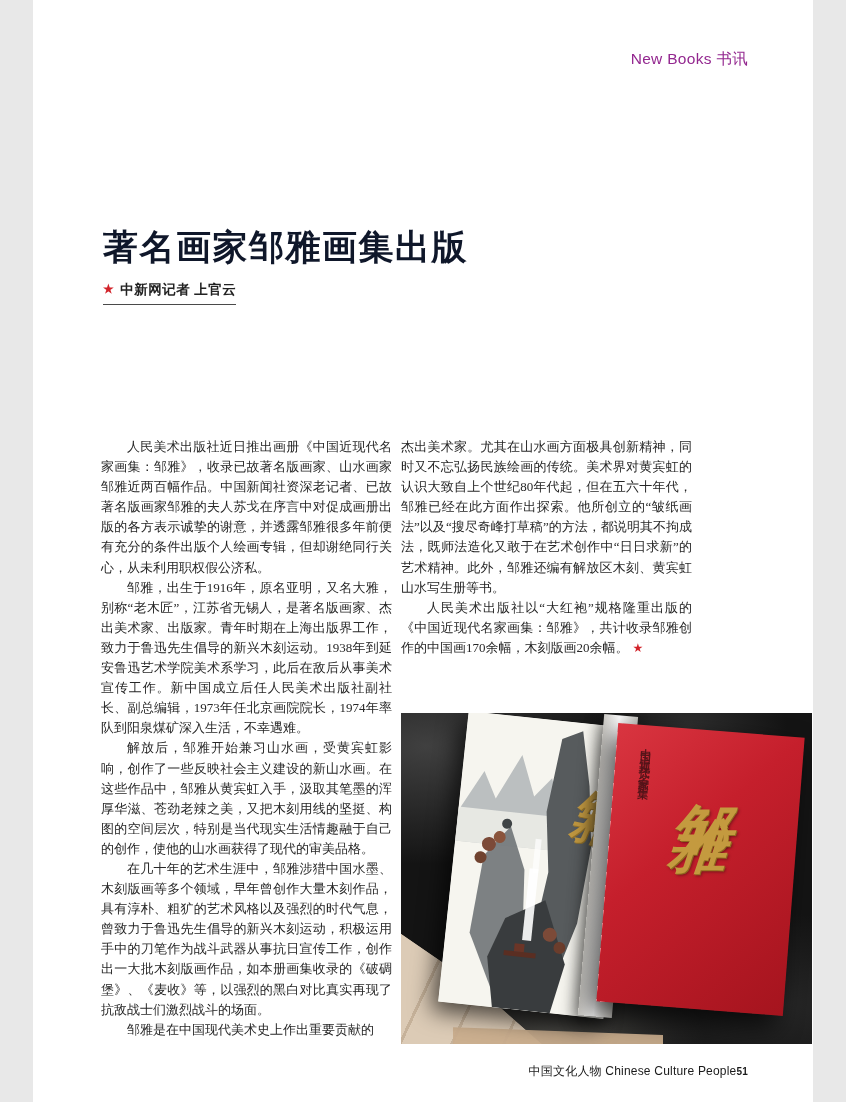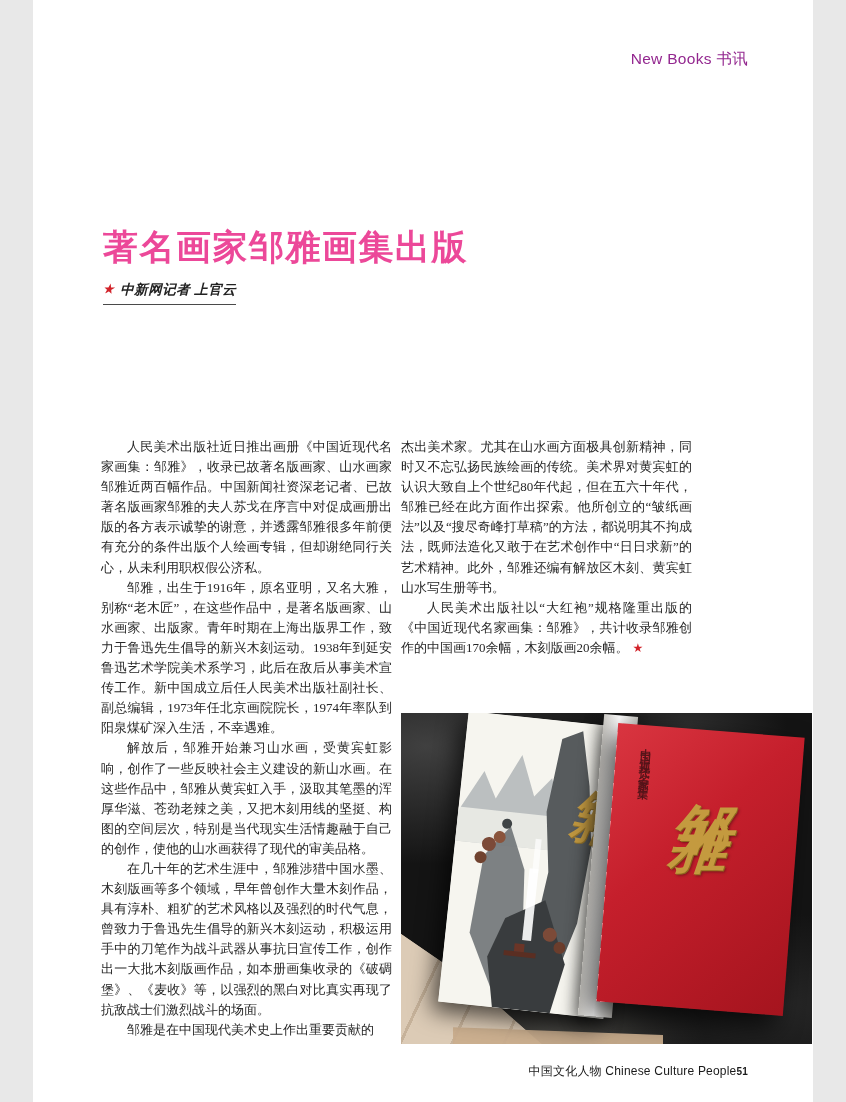--- a/index.html
+++ b/index.html
@@ -4,24 +4,24 @@
 <style>
   html,body{margin:0;padding:0;background:#e8e8e8;}
   .page{position:relative;width:780px;height:1102px;background:#ffffff;margin:0 auto;
         font-family:"Liberation Serif","DejaVu Serif",serif;overflow:hidden;}
 
   
   .section-label{position:absolute;top:49px;right:65px;font-family:"Liberation Sans","DejaVu Sans",sans-serif;
         font-size:15.5px;color:#93278f;letter-spacing:.3px;}
 
   
-  .article-title{position:absolute;left:70px;top:224px;font-size:35px;font-weight:bold;color:#ec4899;
+  .article-title{position:absolute;left:70px;top:224px;font-size:35px;font-weight:bold;color:#0f172a;
         letter-spacing:1.5px;white-space:nowrap;}
   .byline{position:absolute;left:70px;top:281px;font-size:13.5px;font-weight:bold;color:#222;
-        border-bottom:1.2px solid #4a4a4a;padding-bottom:5px;letter-spacing:.5px;font-style:italic;}
+        border-bottom:1.2px solid #4a4a4a;padding-bottom:5px;letter-spacing:.5px;}
   .byline .star{color:#d2232a;font-size:12px;margin-right:6px;vertical-align:1px;}
 
   
   .col{position:absolute;top:437px;width:291px;font-size:13px;line-height:20.1px;color:#272727;
         text-align:justify;text-justify:inter-ideograph;}
   .col-left{left:68px;font-family:Liberation Serif, serif;}
   .col-right{left:368px;}
   .col p{margin:0;text-indent:2em;}
   .col p.no-indent{text-indent:0;}
   .end-star{color:#d2232a;font-size:12px;margin-left:4px;}
@@ -74,21 +74,21 @@
   <div class="section-label">New Books 书讯</div>
 
   <h1 class="article-title" style="margin:0;">著名画家邹雅画集出版</h1>
 
   <div class="byline">
     <span class="star">★</span><span>中新网记者 上官云</span>
   </div>
 
   <div class="col col-left">
     <p>人民美术出版社近日推出画册《中国近现代名家画集：邹雅》，收录已故著名版画家、山水画家邹雅近两百幅作品。中国新闻社资深老记者、已故著名版画家邹雅的夫人苏戈在序言中对促成画册出版的各方表示诚挚的谢意，并透露邹雅很多年前便有充分的条件出版个人绘画专辑，但却谢绝同行关心，从未利用职权假公济私。</p>
-    <p>邹雅，出生于1916年，原名亚明，又名大雅，别称“老木匠”，在这些作品中，是著名版画家、山水画家、出版家。青年时期在上海出版界工作，致力于鲁迅先生倡导的新兴木刻运动。1938年到延安鲁迅艺术学院美术系学习，此后在敌后从事美术宣传工作。新中国成立后任人民美术出版社副社长、副总编辑，1973年任北京画院院长，1974年率队到阳泉煤矿深入生活，不幸遇难。</p>
+    <p>邹雅，出生于1916年，原名亚明，又名大雅，别称“老木匠”，江苏省无锡人，是著名版画家、杰出美术家、出版家。青年时期在上海出版界工作，致力于鲁迅先生倡导的新兴木刻运动。1938年到延安鲁迅艺术学院美术系学习，此后在敌后从事美术宣传工作。新中国成立后任人民美术出版社副社长、副总编辑，1973年任北京画院院长，1974年率队到阳泉煤矿深入生活，不幸遇难。</p>
     <p>解放后，邹雅开始兼习山水画，受黄宾虹影响，创作了一些反映社会主义建设的新山水画。在这些作品中，邹雅从黄宾虹入手，汲取其笔墨的浑厚华滋、苍劲老辣之美，又把木刻用线的坚挺、构图的空间层次，特别是当代现实生活情趣融于自己的创作，使他的山水画获得了现代的审美品格。</p>
     <p>在几十年的艺术生涯中，邹雅涉猎中国水墨、木刻版画等多个领域，早年曾创作大量木刻作品，具有淳朴、粗犷的艺术风格以及强烈的时代气息，曾致力于鲁迅先生倡导的新兴木刻运动，积极运用手中的刀笔作为战斗武器从事抗日宣传工作，创作出一大批木刻版画作品，如本册画集收录的《破碉堡》、《麦收》等，以强烈的黑白对比真实再现了抗敌战士们激烈战斗的场面。</p>
     <p>邹雅是在中国现代美术史上作出重要贡献的</p>
   </div>
 
   <div class="col col-right">
     <p class="no-indent">杰出美术家。尤其在山水画方面极具创新精神，同时又不忘弘扬民族绘画的传统。美术界对黄宾虹的认识大致自上个世纪80年代起，但在五六十年代，邹雅已经在此方面作出探索。他所创立的“皱纸画法”以及“搜尽奇峰打草稿”的方法，都说明其不拘成法，既师法造化又敢于在艺术创作中“日日求新”的艺术精神。此外，邹雅还编有解放区木刻、黄宾虹山水写生册等书。</p>
     <p><span>人民美术出版社以“大红袍”规格隆重出版的《中国近现代名家画集：邹雅》，共计收录邹雅创作的中国画170余幅，木刻版画20余幅。</span><span class="end-star">★</span></p>
   </div>
 

